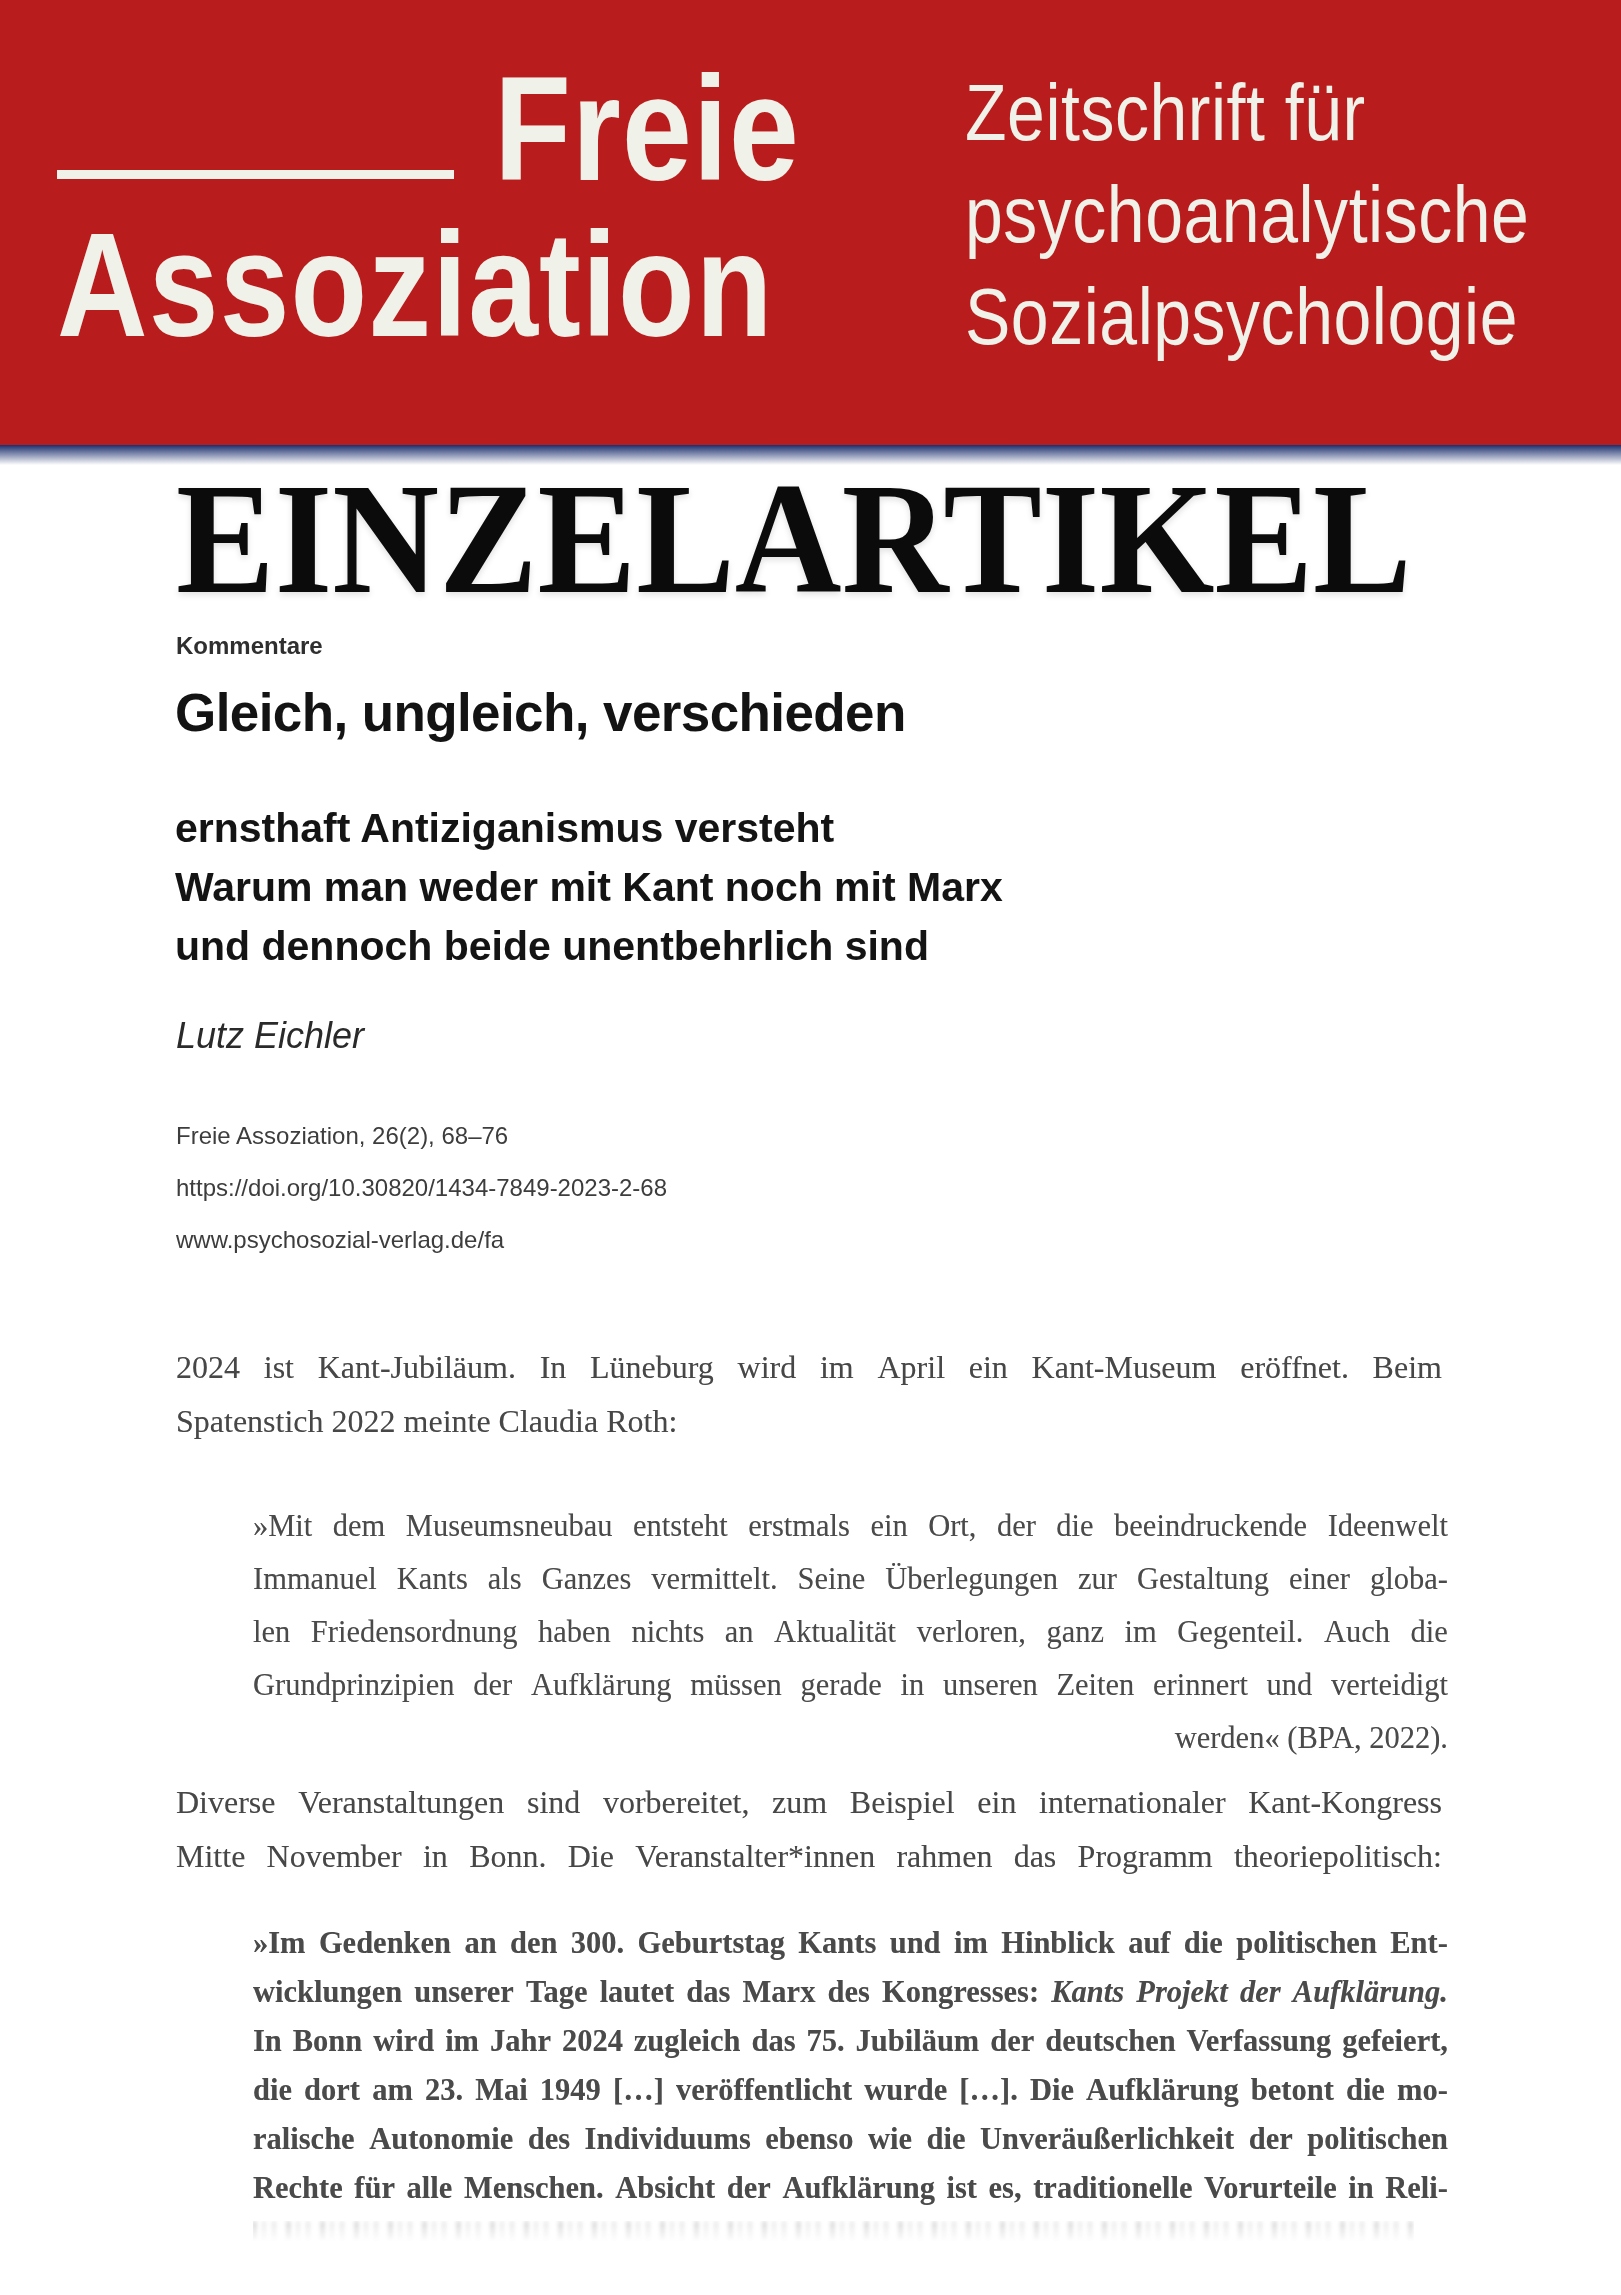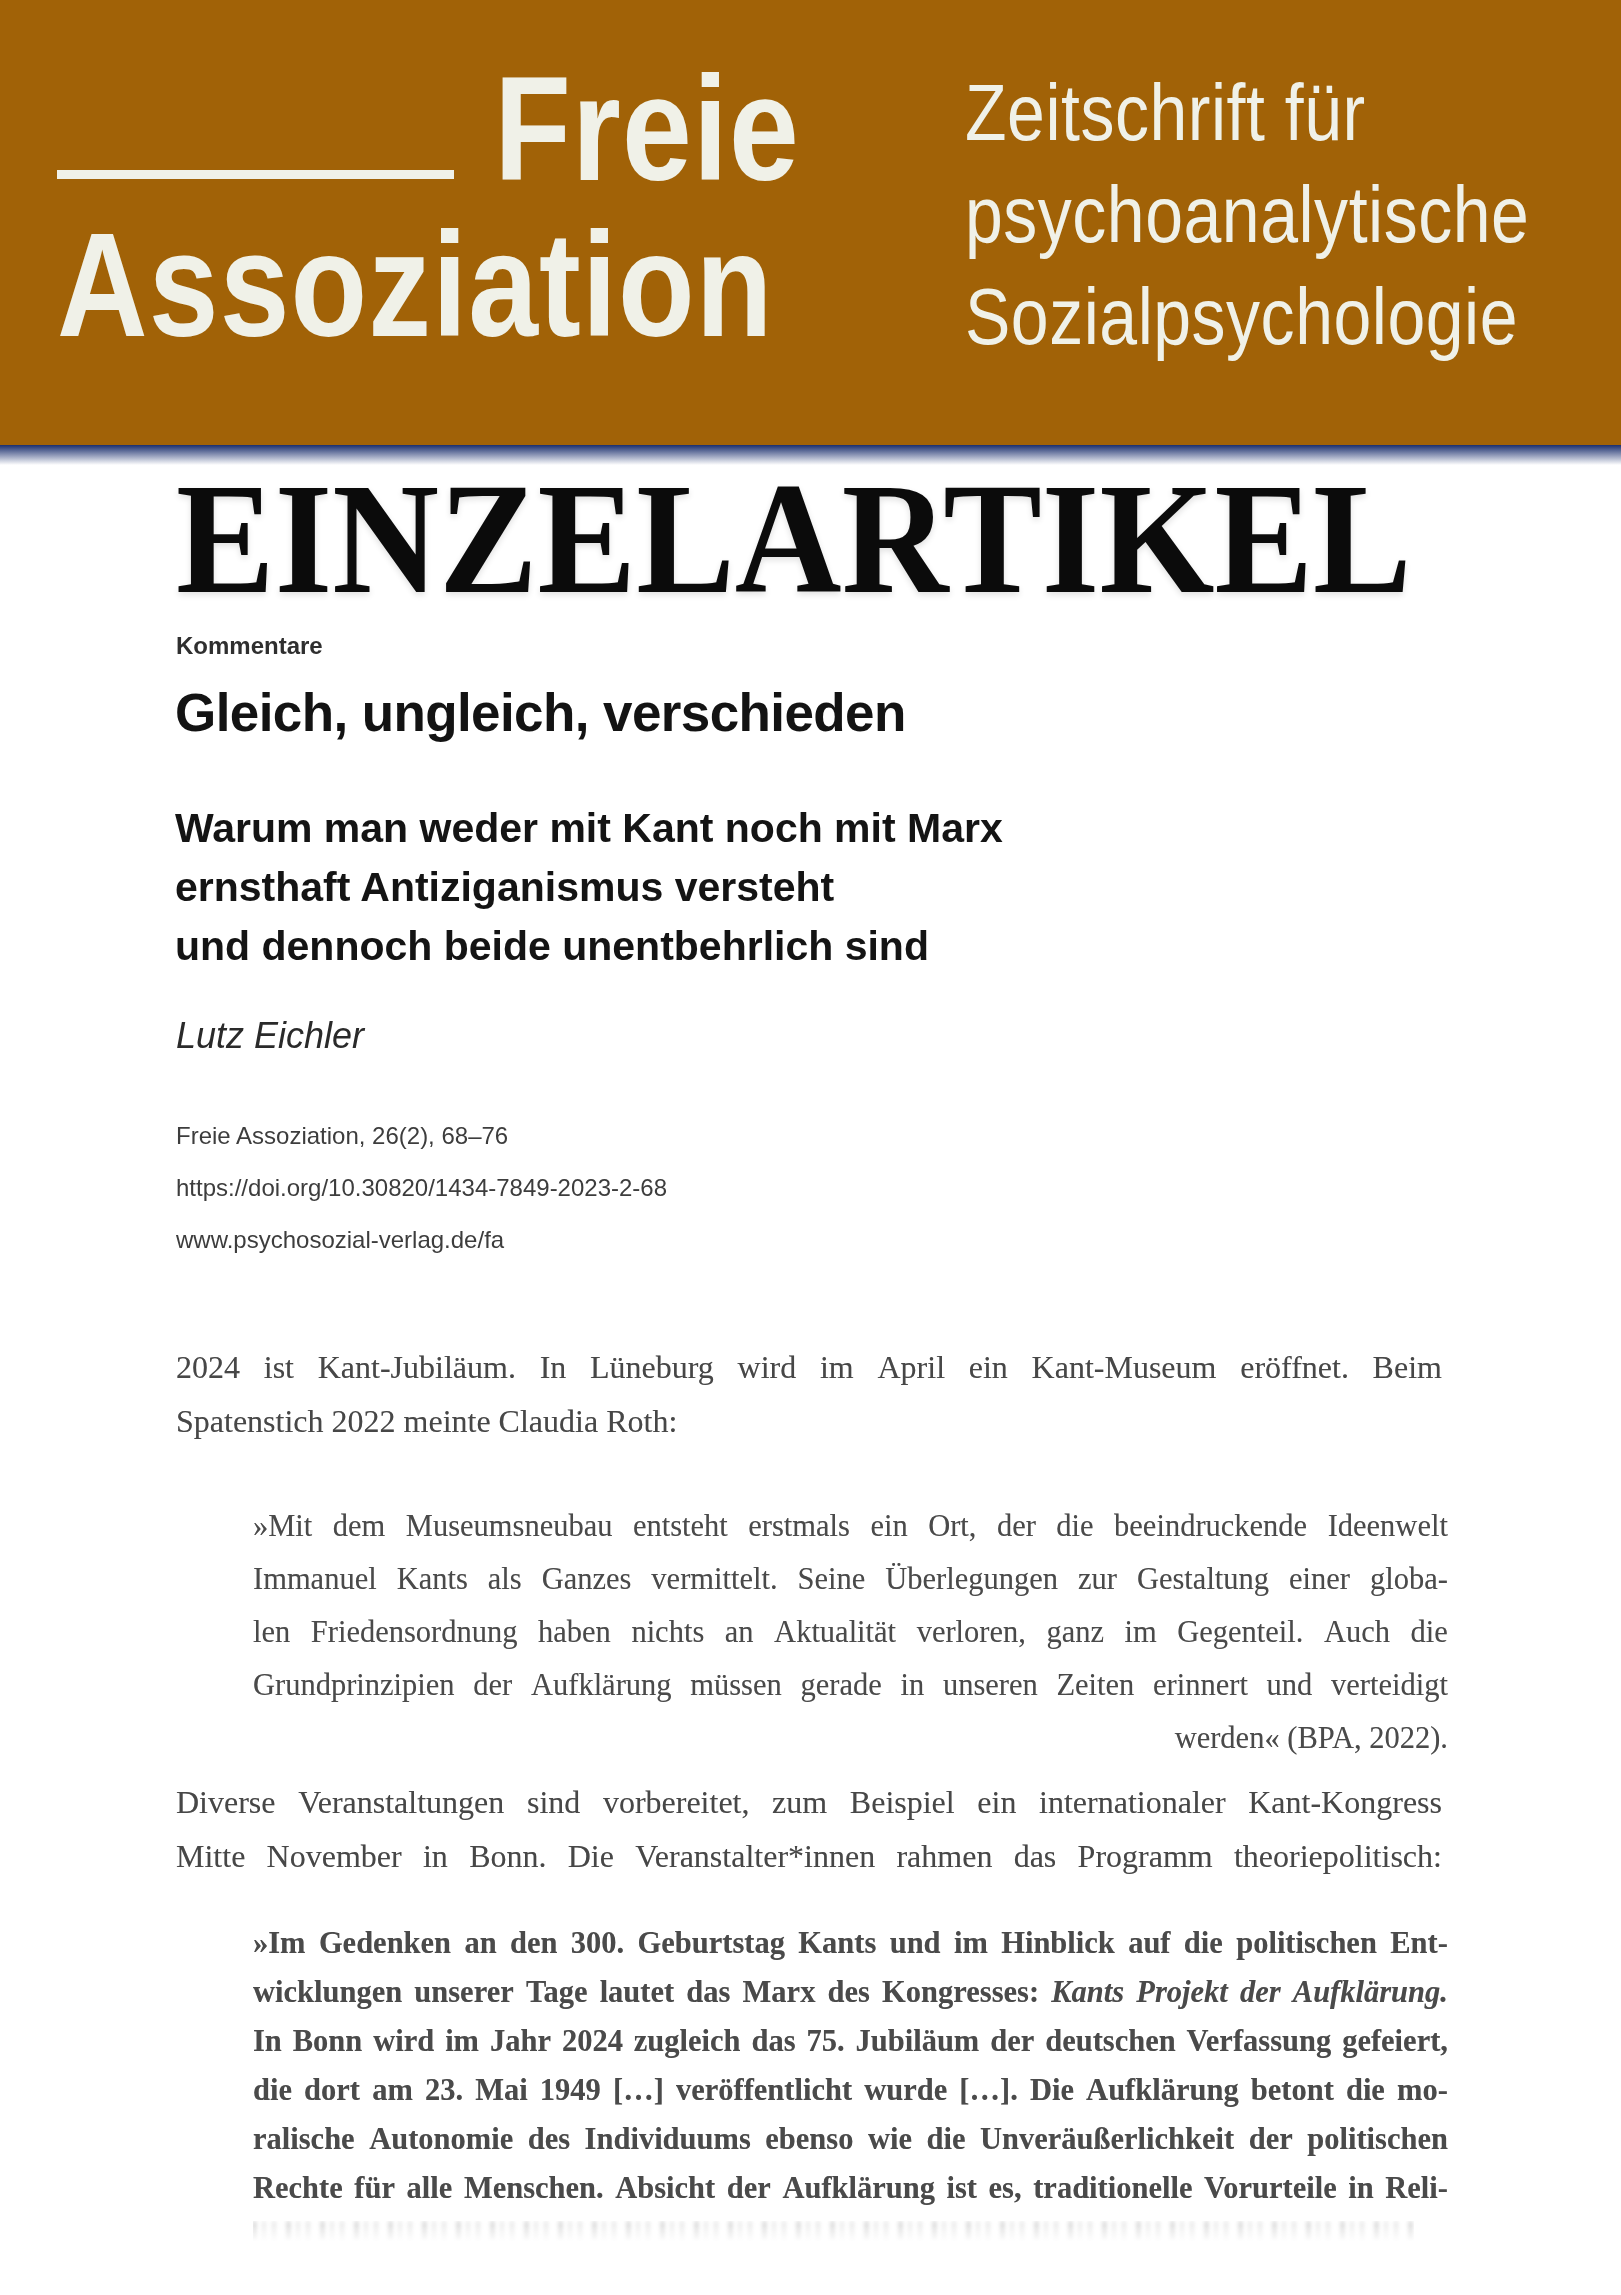--- a/index.html
+++ b/index.html
@@ -107,42 +107,42 @@
     opacity:.5;
     -webkit-mask-image:linear-gradient(#000 20%, transparent 95%);
     mask-image:linear-gradient(#000 20%, transparent 95%);
   }
 </style>
 </head>
 <body>
 
 <div id="page" style="--cream: #F0F1E8;">
 
-  <div class="masthead" style="background: #a16207;">
+  <div class="masthead" style="background: #b91c1c;">
     <div class="logo-underscore"></div>
     <div class="logo">
       <div class="l1">Freie</div>
       <div class="l2">Assoziation</div>
     </div>
     <div class="journal-subtitle">
         <div class="tline end">Zeitschrift für</div>
         <div class="tline end">psychoanalytische</div>
         <div class="tline end">Sozialpsychologie</div>
       </div>
   </div>
 
   <div class="section-heading">EINZELARTIKEL</div>
 
   <div class="category">Kommentare</div>
 
   <div class="article-title">Gleich, ungleich, verschieden</div>
 
   <div class="article-subtitle">
+      <div class="tline end">ernsthaft Antiziganismus versteht</div>
       <div class="tline end">Warum man weder mit Kant noch mit Marx</div>
-      <div class="tline end">ernsthaft Antiziganismus versteht</div>
       <div class="tline end">und dennoch beide unentbehrlich sind</div>
     </div>
 
   <div class="author">Lutz Eichler</div>
 
   <div class="citation-block">
     <div>Freie Assoziation, 26(2), 68–76</div>
     <div>https://doi.org/10.30820/1434-7849-2023-2-68</div>
     <div>www.psychosozial-verlag.de/fa</div>
   </div>

